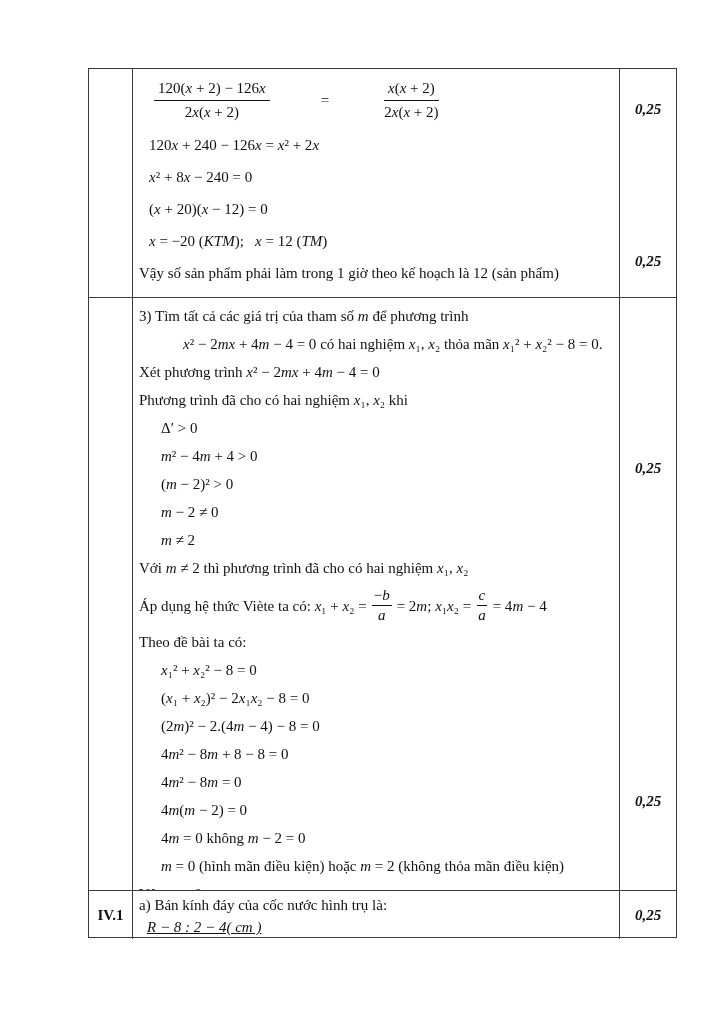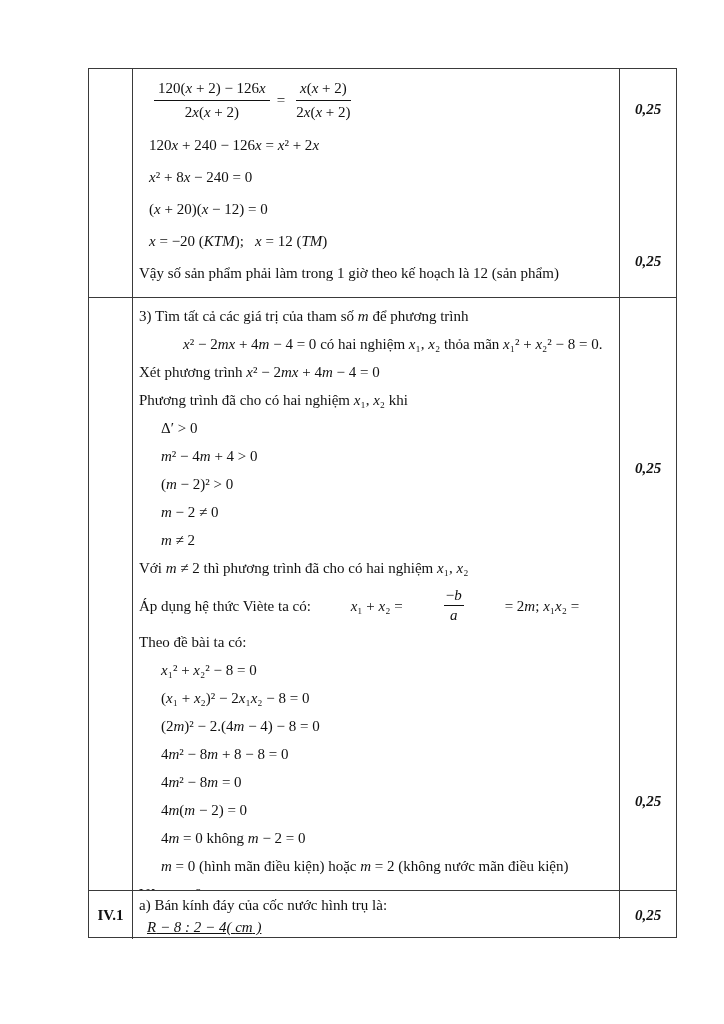--- a/index.html
+++ b/index.html
@@ -21,34 +21,34 @@
     border-right:1px solid #3a3a3a;border-bottom:1px solid #3a3a3a;
   }
   .cell.last-col{border-right:none;font-style:italic;}
   .cell.last-row{border-bottom:none;}
   .id-cell{display:flex;align-items:center;justify-content:center;font-weight:bold;}
   .score-cell{position:relative;font-weight:bold;text-align:center;}
   .score-cell .score{position:absolute;left:0;right:0;}
   .score-cell.centered{display:flex;align-items:center;justify-content:center;}
   .content-cell{padding:8px 4px 0 6px;}
   .line{white-space:pre;line-height:21px;}
-  .r1 .line{margin-bottom:11px;}
+  .r1 .line{margin-bottom:11px;gap:44px;}
   .r2 .line{margin-bottom:7px;}
   .mathline{padding-left:22px;}
   .indent2{padding-left:44px;}
   .m i{font-style:italic;}
   .full-ital{font-style:italic;}
   
   .frac{display:inline-flex;flex-direction:column;align-items:center;
         vertical-align:middle;margin:0 5px;text-align:center;}
   .frac .fn{display:block;border-bottom:1px solid #111;padding:0 4px;line-height:23px;}
   .frac .fd{display:block;padding:0 4px;line-height:23px;}
   .frac-line{margin-bottom:12px;padding-left:10px;display:flex;align-items:center;}
   .frac-line .eqsign{margin:0 2px;}
-  .viete-line{display:flex;align-items:center;line-height:20px;margin-bottom:7px;gap:36px;}
+  .viete-line{display:flex;align-items:center;line-height:20px;margin-bottom:7px;}
   .viete-line .frac .fn,.viete-line .frac .fd{line-height:19px;padding:0 2px;}
   .r1 .mathline{padding-left:10px;}
 </style>
 </head>
 <body>
 
 <div class="answer-table">
 
   <div class="cell id-cell"></div>
   <div class="cell content-cell r1">
@@ -100,21 +100,21 @@
       <span class="m">= 4<i>m</i> − 4</span>
     </div>
     <div class="line"><span class="t">Theo đề bài ta có:</span></div>
     <div class="line mathline m"><i>x</i>₁² + <i>x</i>₂² − 8 = 0</div>
     <div class="line mathline m">(<i>x</i>₁ + <i>x</i>₂)² − 2<i>x</i>₁<i>x</i>₂ − 8 = 0</div>
     <div class="line mathline m">(2<i>m</i>)² − 2.(4<i>m</i> − 4) − 8 = 0</div>
     <div class="line mathline m">4<i>m</i>² − 8<i>m</i> + 8 − 8 = 0</div>
     <div class="line mathline m">4<i>m</i>² − 8<i>m</i> = 0</div>
     <div class="line mathline m">4<i>m</i>(<i>m</i> − 2) = 0</div>
     <div class="line mathline"><span class="m">4<i>m</i> = 0</span><span class="t"> không </span><span class="m"><i>m</i> − 2 = 0</span></div>
-    <div class="line mathline"><span class="m"><i>m</i> = 0</span><span class="t"> (hình mãn điều kiện) hoặc </span><span class="m"><i>m</i> = 2</span><span class="t"> (không nước mãn điều kiện)</span></div>
+    <div class="line mathline"><span class="m"><i>m</i> = 0</span><span class="t"> (hình mãn điều kiện) hoặc </span><span class="m"><i>m</i> = 2</span><span class="t"> (không thỏa mãn điều kiện)</span></div>
     <div class="line"><span class="t">Vậy </span><span class="m"><i>m</i> = 0.</span></div>
   </div>
   <div class="cell score-cell last-col">
     <span class="score" style="top:162px;">0,25</span>
     <span class="score" style="top:495px;">0,25</span>
   </div>
 
   <div class="cell id-cell last-row">
       <span>IV.1</span>
     </div>

